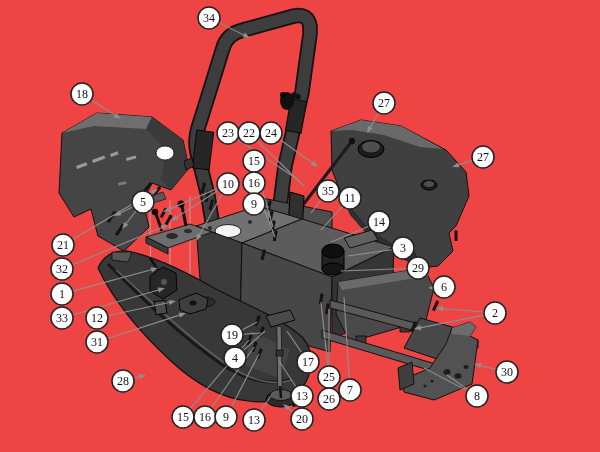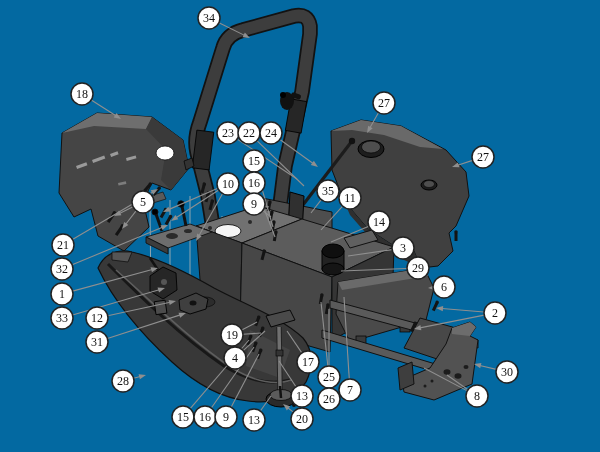--- a/index.html
+++ b/index.html
@@ -1,16 +1,16 @@
 <!DOCTYPE html>
 <html><head>
 <meta charset="utf-8">
 <style>
   html,body{margin:0;padding:0;background:#fff;}
-  #stage{position:relative;width:600px;height:452px;background:#0369a1;overflow:hidden;
+  #stage{position:relative;width:600px;height:452px;background:#ef4444;overflow:hidden;
          font-family:"Liberation Serif", serif;}
   svg{display:block;}
   .balloon-text{font-family:"Liberation Serif", serif;}
 </style>
 </head>
 <body>
 
 <div id="stage">
 <svg id="diagram" width="600" height="452" viewBox="0 0 600 452" xmlns="http://www.w3.org/2000/svg">
 

